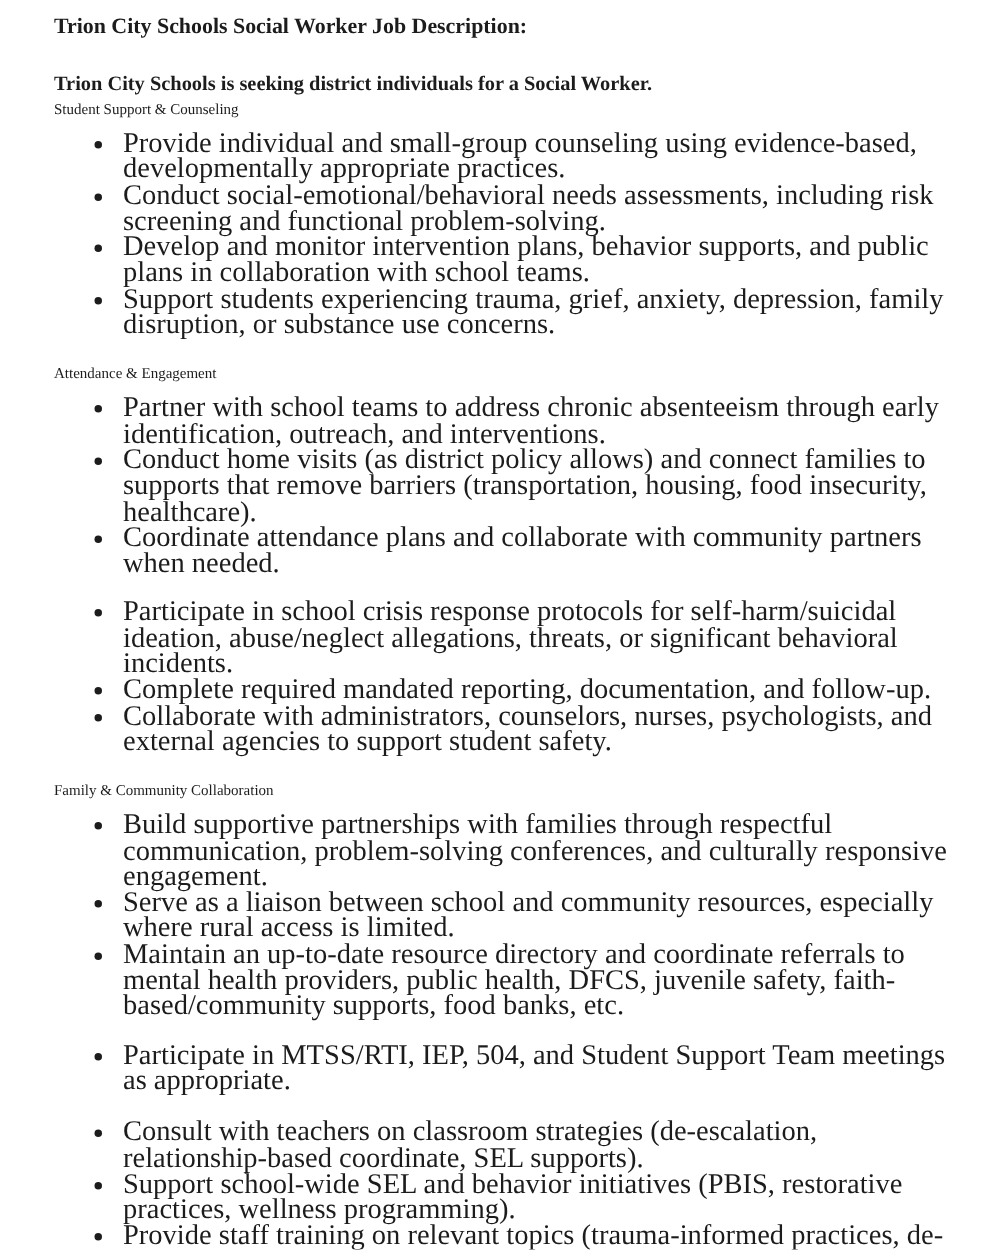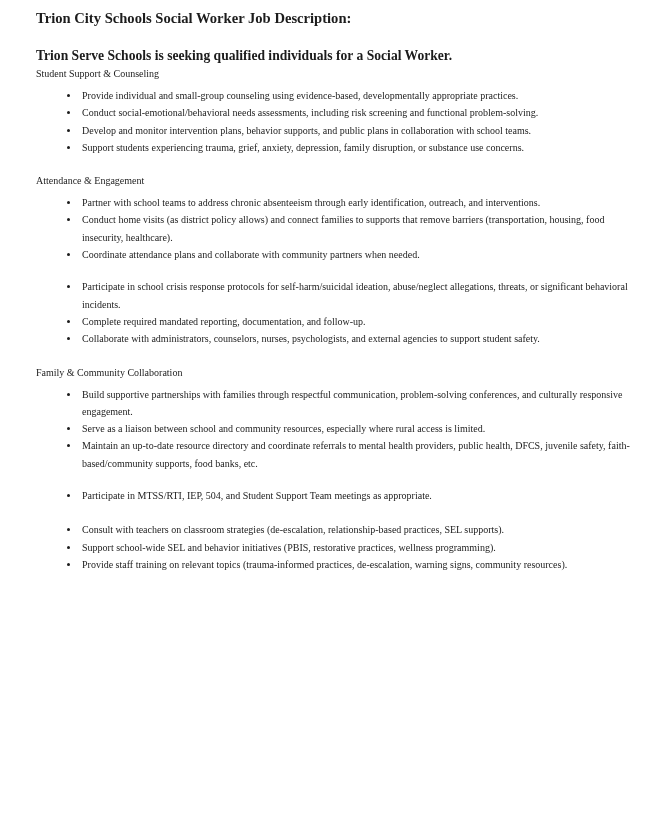--- a/index.html
+++ b/index.html
@@ -45,37 +45,37 @@
     font-weight: normal;
     line-height: 20px;
     margin: 0 0 3px 0;
   }
   ul.bullets {
     margin: 0;
     padding: 0 0 0 44px;
     list-style: disc outside;
   }
   ul.bullets li {
-    font-size: 10px;
+    font-size: 19px;
     line-height: 17.3px;
     padding-left: 2px;
     margin: 0;
   }
   ul.bullets li.gap-after {
     margin-bottom: 17px;
   }
 </style>
 </head>
 <body>
 
 <div class="page">
 
   <h1 class="doc-title">Trion City Schools Social Worker Job Description:</h1>
 
-  <p class="intro">Trion Serve Schools is seeking qualified individuals for a Social Worker.</p>
+  <p class="intro">Trion City Schools is seeking district individuals for a Social Worker.</p>
 
   <section class="jd-section first">
     <h2 class="section-heading">Student Support &amp; Counseling</h2>
     <ul class="bullets">
       <li>Provide individual and small-group counseling using evidence-based, developmentally appropriate practices.</li>
       <li>Conduct social-emotional/behavioral needs assessments, including risk screening and functional problem-solving.</li>
       <li>Develop and monitor intervention plans, behavior supports, and public plans in collaboration with school teams.</li>
       <li>Support students experiencing trauma, grief, anxiety, depression, family disruption, or substance use concerns.</li>
     </ul>
   </section>
@@ -102,19 +102,19 @@
     <ul class="bullets">
       <li>Build supportive partnerships with families through respectful communication, problem-solving conferences, and culturally responsive engagement.</li>
       <li>Serve as a liaison between school and community resources, especially where rural access is limited.</li>
       <li>Maintain an up-to-date resource directory and coordinate referrals to mental health providers, public health, DFCS, juvenile safety, faith-based/community supports, food banks, etc.</li>
     </ul>
   </section>
 
   <section class="jd-section">
     <ul class="bullets">
       <li class="gap-after">Participate in MTSS/RTI, IEP, 504, and Student Support Team meetings as appropriate.</li>
-      <li>Consult with teachers on classroom strategies (de-escalation, relationship-based practices, SEL supports).</li>
+      <li>Consult with teachers on classroom strategies (de-escalation, relationship-based coordinate, SEL supports).</li>
       <li>Support school-wide SEL and behavior initiatives (PBIS, restorative practices, wellness programming).</li>
       <li>Provide staff training on relevant topics (trauma-informed practices, de-escalation, warning signs, community resources).</li>
     </ul>
   </section>
 
 </div>
 
 </body></html>

